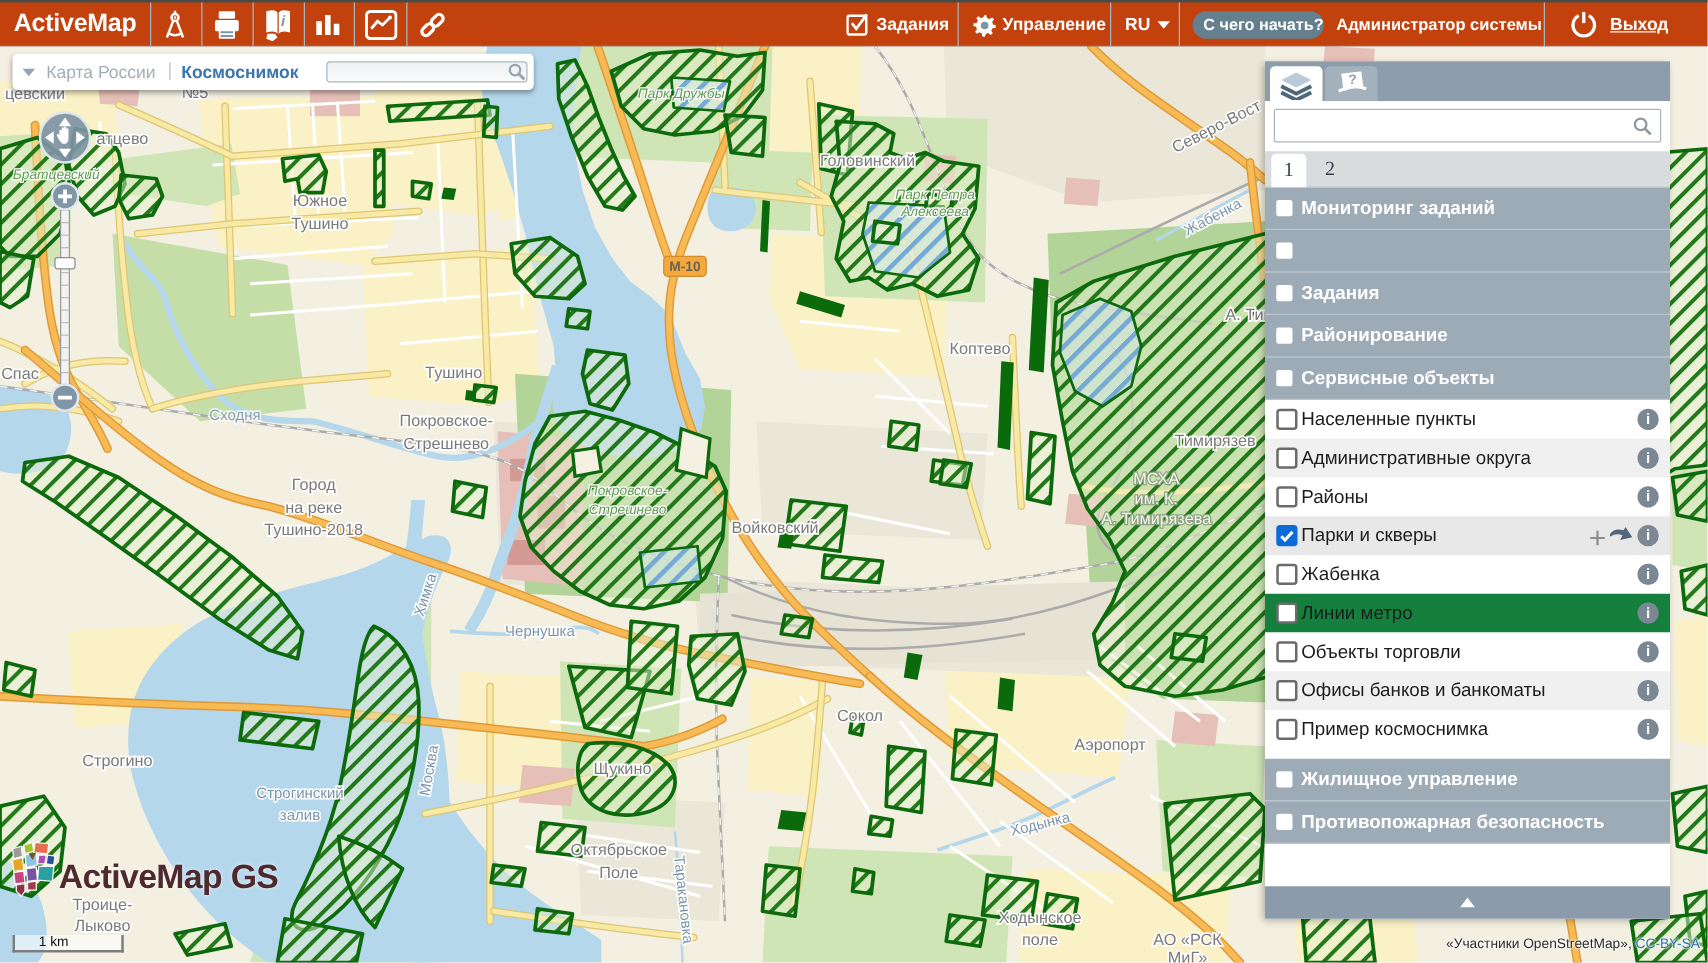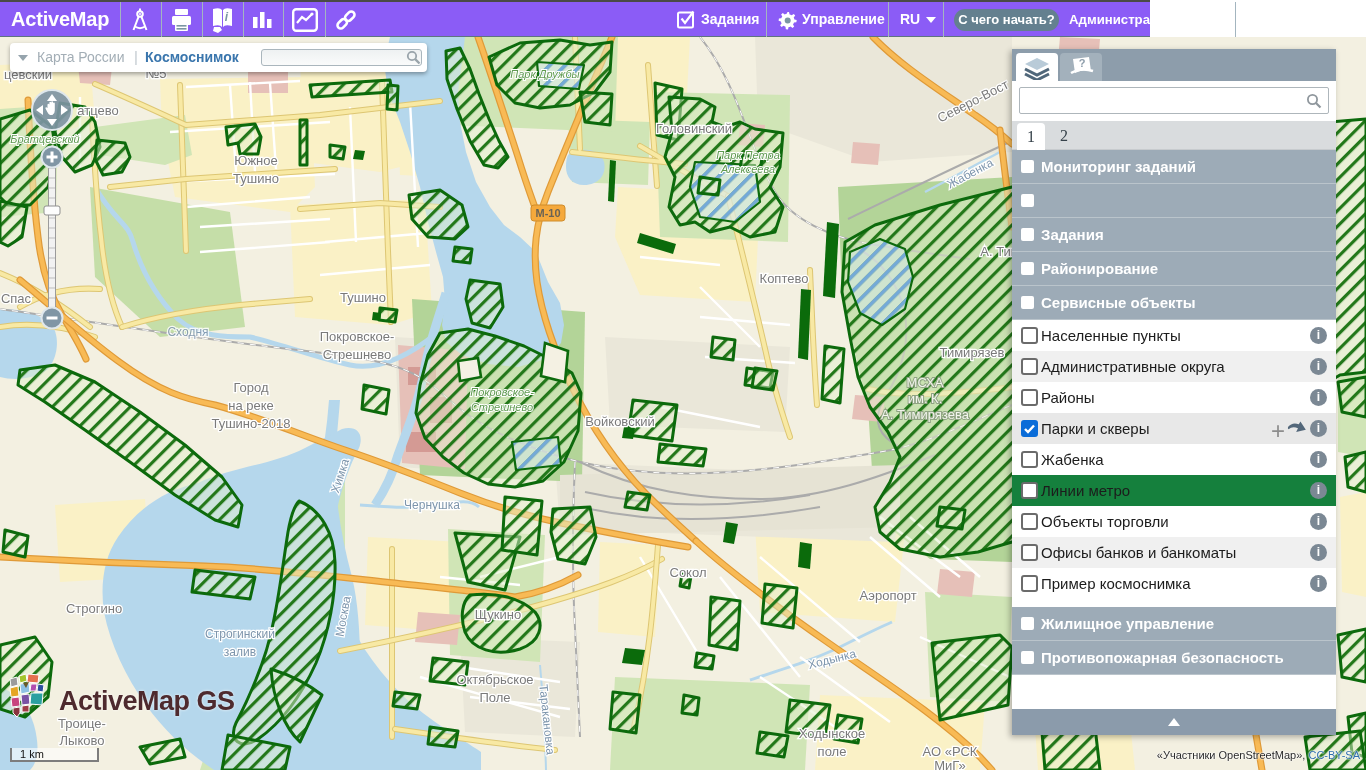--- a/index.html
+++ b/index.html
@@ -1,16 +1,16 @@
 <!DOCTYPE html>
 <html><head><meta charset="utf-8">
 <style>
 *{margin:0;padding:0;box-sizing:border-box}
 html,body{width:1366px;height:770px;overflow:hidden;font-family:"Liberation Sans",sans-serif}
-#topbar{position:absolute;top:0;left:0;width:1150px;height:37px;background:#8b5cf6;border-top:2px solid #4a4a46;border-bottom:1px solid #5e7380;z-index:40}
+#topbar{position:absolute;top:0;left:0;width:1366px;height:37px;background:#c2410c;border-top:2px solid #4a4a46;border-bottom:1px solid #5e7380;z-index:40}
 .tsep{position:absolute;top:0;width:1px;height:35px;background:#a3b5bf}
 .ttxt{position:absolute;color:#fff;font-weight:bold;font-size:14px;line-height:35px;white-space:nowrap}
 .ticon{position:absolute;top:0;height:35px;display:flex;align-items:center}
 #logoText{position:absolute;left:11px;top:0;color:#fff;font-weight:bold;font-size:20px;line-height:34px;letter-spacing:-0.2px}
 #mapsvg{position:absolute;top:37px;left:0}
 #selbar{position:absolute;left:10px;top:43px;width:417px;height:29px;background:#fff;border-radius:4px;box-shadow:0 2px 4px rgba(0,0,0,.35);z-index:20}
 #selbar .car{position:absolute;left:8px;top:12px;width:0;height:0;border-left:5px solid transparent;border-right:5px solid transparent;border-top:6px solid #96a4ad}
 #selbar .g{position:absolute;left:27px;top:0;line-height:29px;color:#a3aeb6;font-weight:normal;font-size:14px}
 #selbar .p{position:absolute;left:124px;top:0;line-height:27px;color:#c2cad0;font-size:15px}
 #selbar .b{position:absolute;left:135px;top:0;line-height:29px;color:#3a76ad;font-weight:bold;font-size:14px}
@@ -26,22 +26,22 @@
 #pnums .n2{position:absolute;left:38px;top:0;width:28px;height:27px;text-align:center;line-height:29px;font-family:"Liberation Serif",serif;font-size:16px;color:#36424a}
 .grow{position:relative;width:324px;height:34px;background:#9dabb7;border-bottom:1px solid #bac4cb}
 .grow .cb{position:absolute;left:9px;top:10px;width:13px;height:13px;background:#fff;border-radius:2px}
 .grow .tx{position:absolute;left:29px;top:0;line-height:33px;color:#fff;font-weight:bold;font-size:15px}
 .lrow{position:relative;width:324px;height:31px;background:#fff}
 .lrow .cb{position:absolute;left:9px;top:7px;width:17px;height:17px;background:#fff;border:2px solid #6b6b6b;border-radius:3px}
 .lrow .tx{position:absolute;left:29px;top:0;line-height:31px;color:#1c1c1c;font-size:15px}
 .lrow .inf{position:absolute;right:9px;top:7px;width:17px;height:17px;border-radius:50%;background:#7b8894;color:#fff;text-align:center;line-height:17px;font-size:12px;font-weight:bold}
 #pfoot{position:absolute;left:0;top:660px;width:324px;height:26px;background:#8b9bab}
 #amlogo{position:absolute;left:9px;top:672px;z-index:20}
-#amlogo span{position:absolute;left:50px;top:14px;font-size:27px;font-weight:bold;color:#4e2a2e;white-space:nowrap;letter-spacing:-.5px;text-shadow:0 0 3px rgba(255,255,255,.8)}
-#scalebar{position:absolute;left:10px;top:748px;width:89px;height:14px;background:rgba(255,255,255,.6);border:2px solid #7d7d7d;border-top:none;z-index:20;font-size:11px;color:#111;line-height:12px;padding-left:8px}
+#amlogo span{position:absolute;left:38px;top:14px;font-size:27px;font-weight:bold;color:#4e2a2e;white-space:nowrap;letter-spacing:-.5px;text-shadow:0 0 3px rgba(255,255,255,.8)}
+#scalebar{position:absolute;left:10px;top:748px;width:89px;height:14px;background:rgba(255,255,255,.6);border:2px solid #7d7d7d;border-top:none;z-index:20;font-size:11px;color:#111;line-height:12px;padding-left:19px}
 #attrib{position:absolute;right:6px;top:749px;z-index:20;font-size:11px;color:#2b2b2b;text-shadow:0 0 2px #fff,0 0 2px #fff,0 0 2px #fff}
 #attrib a{color:#2f6fad;text-decoration:none}
 </style></head>
 <body>
 <div id="topbar">
 <div id="logoText">ActiveMap</div>
 <div class="tsep" style="left:120px"></div>
 <div class="tsep" style="left:161px"></div>
 <div class="tsep" style="left:202px"></div>
 <div class="tsep" style="left:243px"></div>
@@ -119,21 +119,21 @@
 </div>
 <div class="ttxt" style="left:802px">Управление</div>
 <div class="tsep" style="left:888px"></div>
 <div class="ttxt" style="left:900px">RU</div>
 <div class="ticon" style="left:925px;width:12px">
       <svg width="12" height="35" viewBox="0 0 12 35">
         <path d="M1 15 L11 15 L6 21 Z" fill="#fff"></path>
       </svg>
     </div>
 <div class="tsep" style="left:943px"></div>
-<div style="position:absolute;left:954px;top:7px;width:105px;height:22px;background:#64808f;border-radius:11px;color:#fff;font-weight:bold;font-size:13px;text-align:center;line-height:22px">С чего начать?</div>
+<div style="position:absolute;left:954px;top:7px;width:105px;height:22px;background:#64808f;border-radius:11px;color:#fff;font-weight:bold;font-size:13px;text-align:right;line-height:22px">С чего начать?</div>
 <div class="ttxt" style="left:1069px;font-size:13.2px">Администратор системы</div>
 <div class="tsep" style="left:1235px"></div>
 <div class="ticon" style="left:1256px;width:22px">
 <svg width="22" height="22" viewBox="0 0 22 22">
         <path d="M7 3.5 A8.6 8.6 0 1 0 15 3.5" fill="none" stroke="#fff" stroke-width="2.6"></path>
         <rect x="9.7" y="0.5" width="2.6" height="9" fill="#fff"></rect>
       </svg>
 </div>
 <div class="ttxt" style="left:1288px;text-decoration:underline">Выход</div>
 </div>

